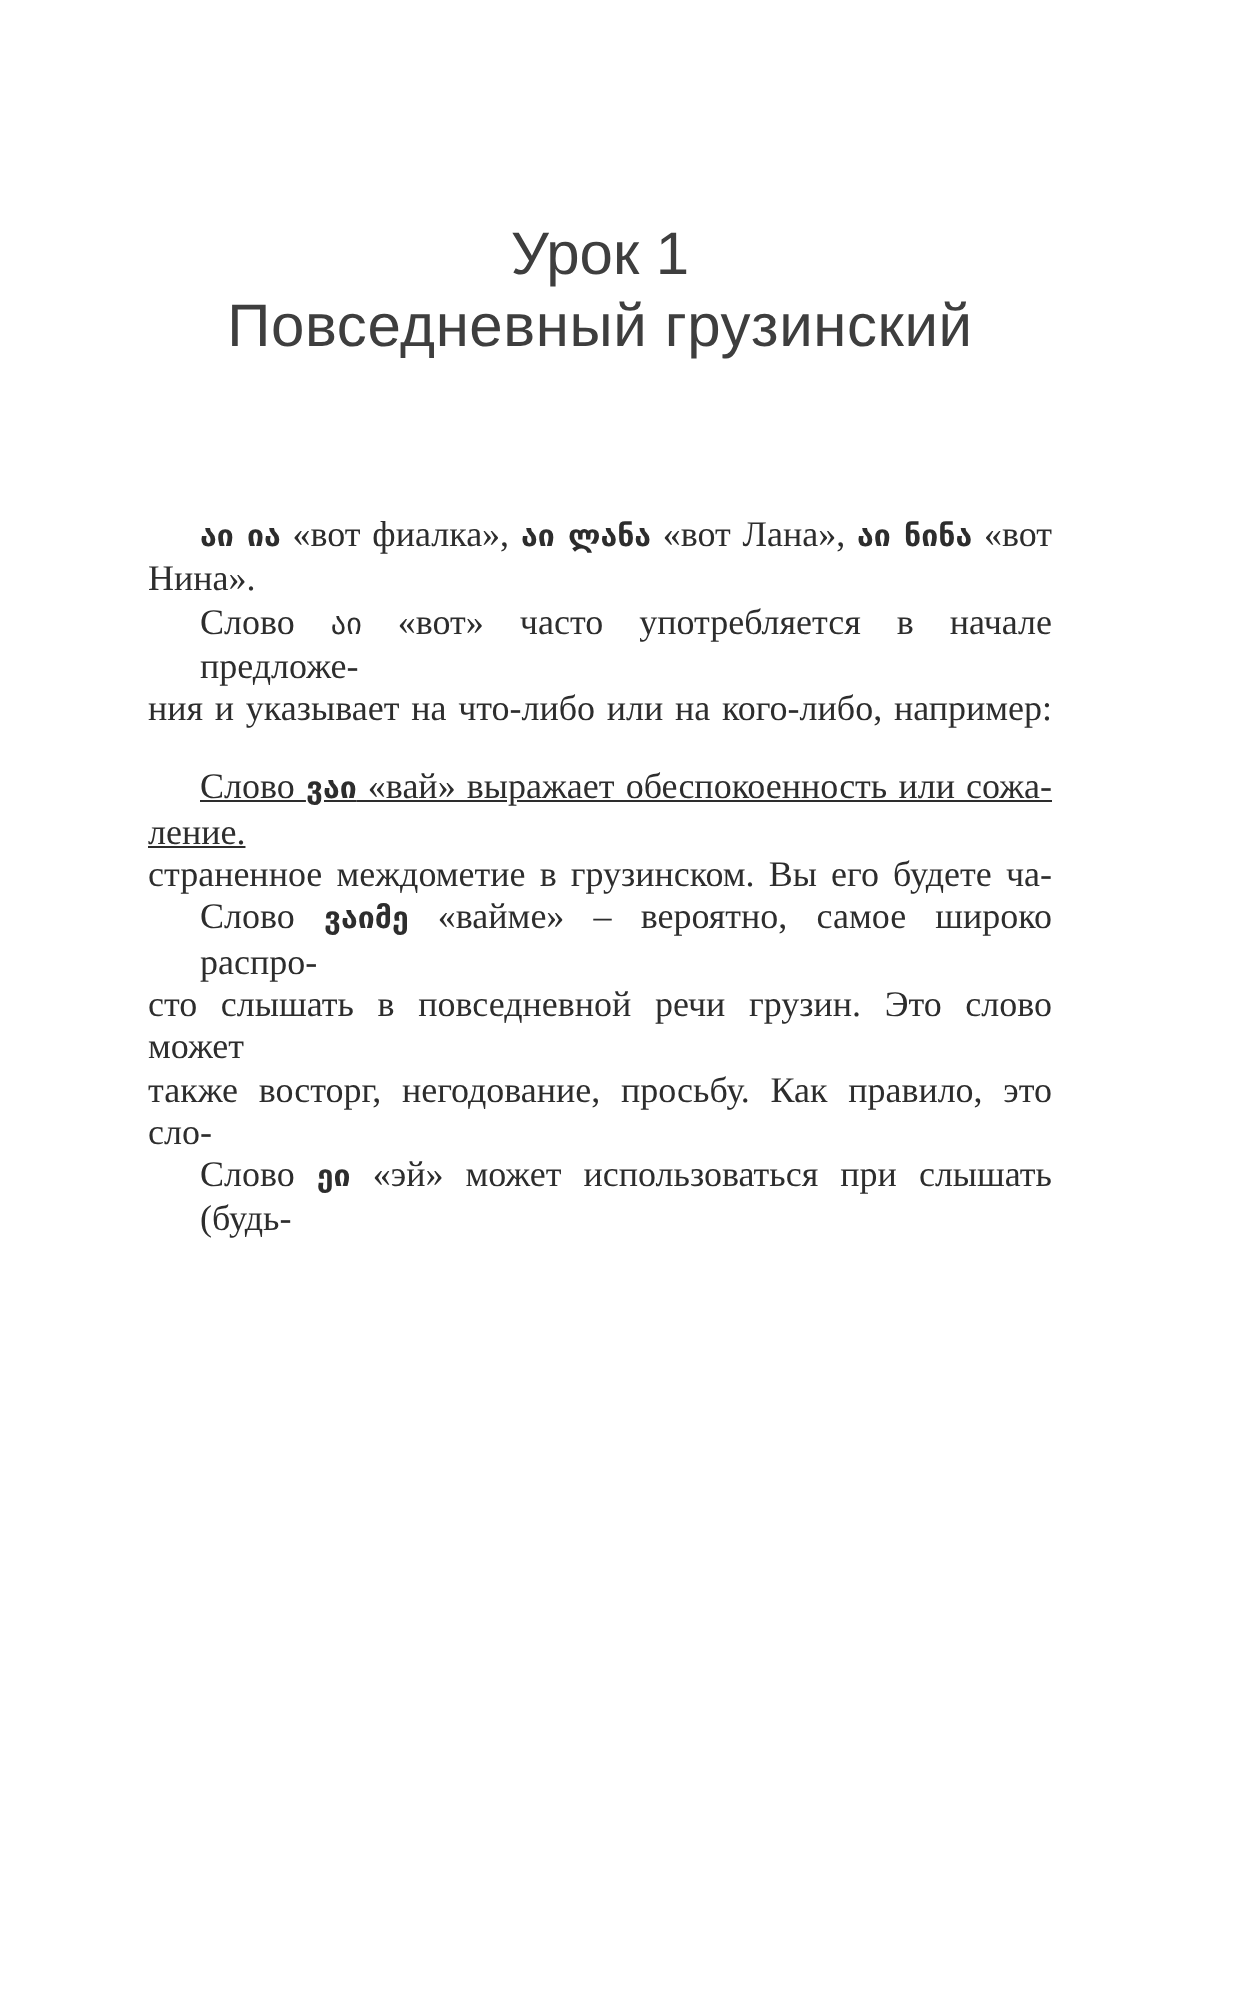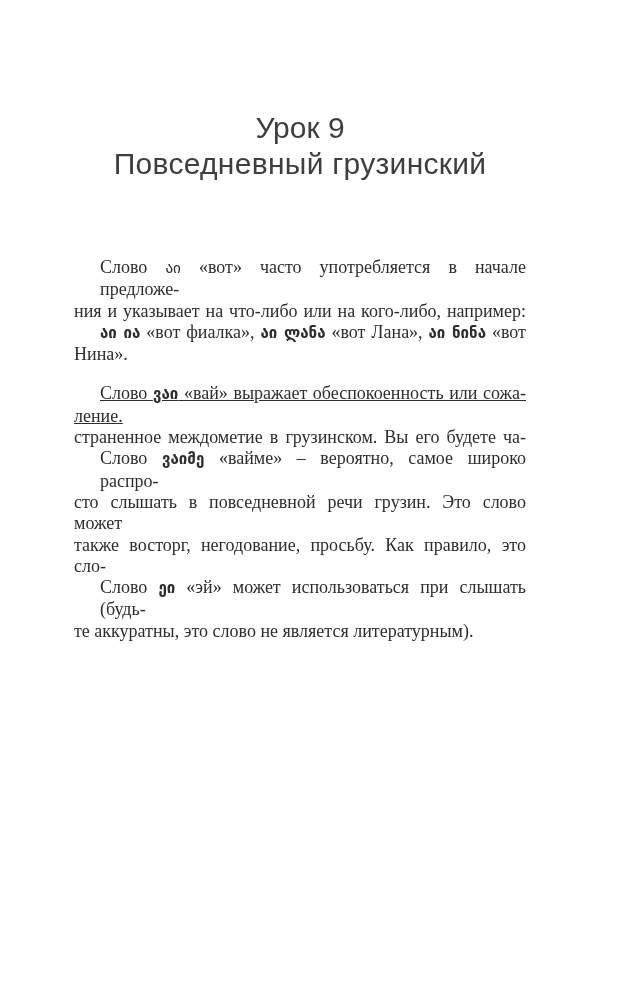--- a/index.html
+++ b/index.html
@@ -55,42 +55,41 @@
     font-size: 0.84em;
   }
   .geob { font-weight: 700; }
 </style>
 </head>
 <body>
 
 <div class="page">
 
   <div class="titles">
-    <div class="title-main">Урок 9</div>
+    <div class="title-main">Урок 1</div>
     <div class="title-sub">Повседневный грузинский</div>
   </div>
 
   <div class="text-block">
       <div class="para">
+        <div class="line indent"><span class="geob">აი ია</span><span> «вот фиалка», </span><span class="geob">აი ლანა</span><span> «вот Лана», </span><span class="geob">აი ნინა</span><span> «вот</span></div>
+        <div class="line no-just"><span>Нина».</span></div>
+      </div>
+      <div class="para">
         <div class="line indent"><span>Слово </span><span class="geo">აი</span><span> «вот» часто употребляется в начале предложе-</span></div>
         <div class="line"><span>ния и указывает на что-либо или на кого-либо, например:</span></div>
-      </div>
-      <div class="para">
-        <div class="line indent"><span class="geob">აი ია</span><span> «вот фиалка», </span><span class="geob">აი ლანა</span><span> «вот Лана», </span><span class="geob">აი ნინა</span><span> «вот</span></div>
-        <div class="line no-just"><span>Нина».</span></div>
       </div>
       <div class="para gap">
         <div class="line indent"><span>Слово </span><span class="geob">ვაი</span><span> «вай» выражает обеспокоенность или сожа-</span></div>
         <div class="line no-just"><span>ление.</span></div>
       </div>
       <div class="para">
         <div class="line"><span>страненное междометие в грузинском. Вы его будете ча-</span></div>
         <div class="line indent"><span>Слово </span><span class="geob">ვაიმე</span><span> «вайме» – вероятно, самое широко распро-</span></div>
         <div class="line"><span>сто слышать в повседневной речи грузин. Это слово может</span></div>
         <div class="line"><span>также восторг, негодование, просьбу. Как правило, это сло-</span></div>
       </div>
       <div class="para">
         <div class="line indent"><span>Слово </span><span class="geob">ეი</span><span> «эй» может использоваться при слышать (будь-</span></div>
-        <div class="line no-just"><span>те аккуратны, это слово не является литературным).</span></div>
       </div>
     </div>
 
 </div>
 
 </body></html>

